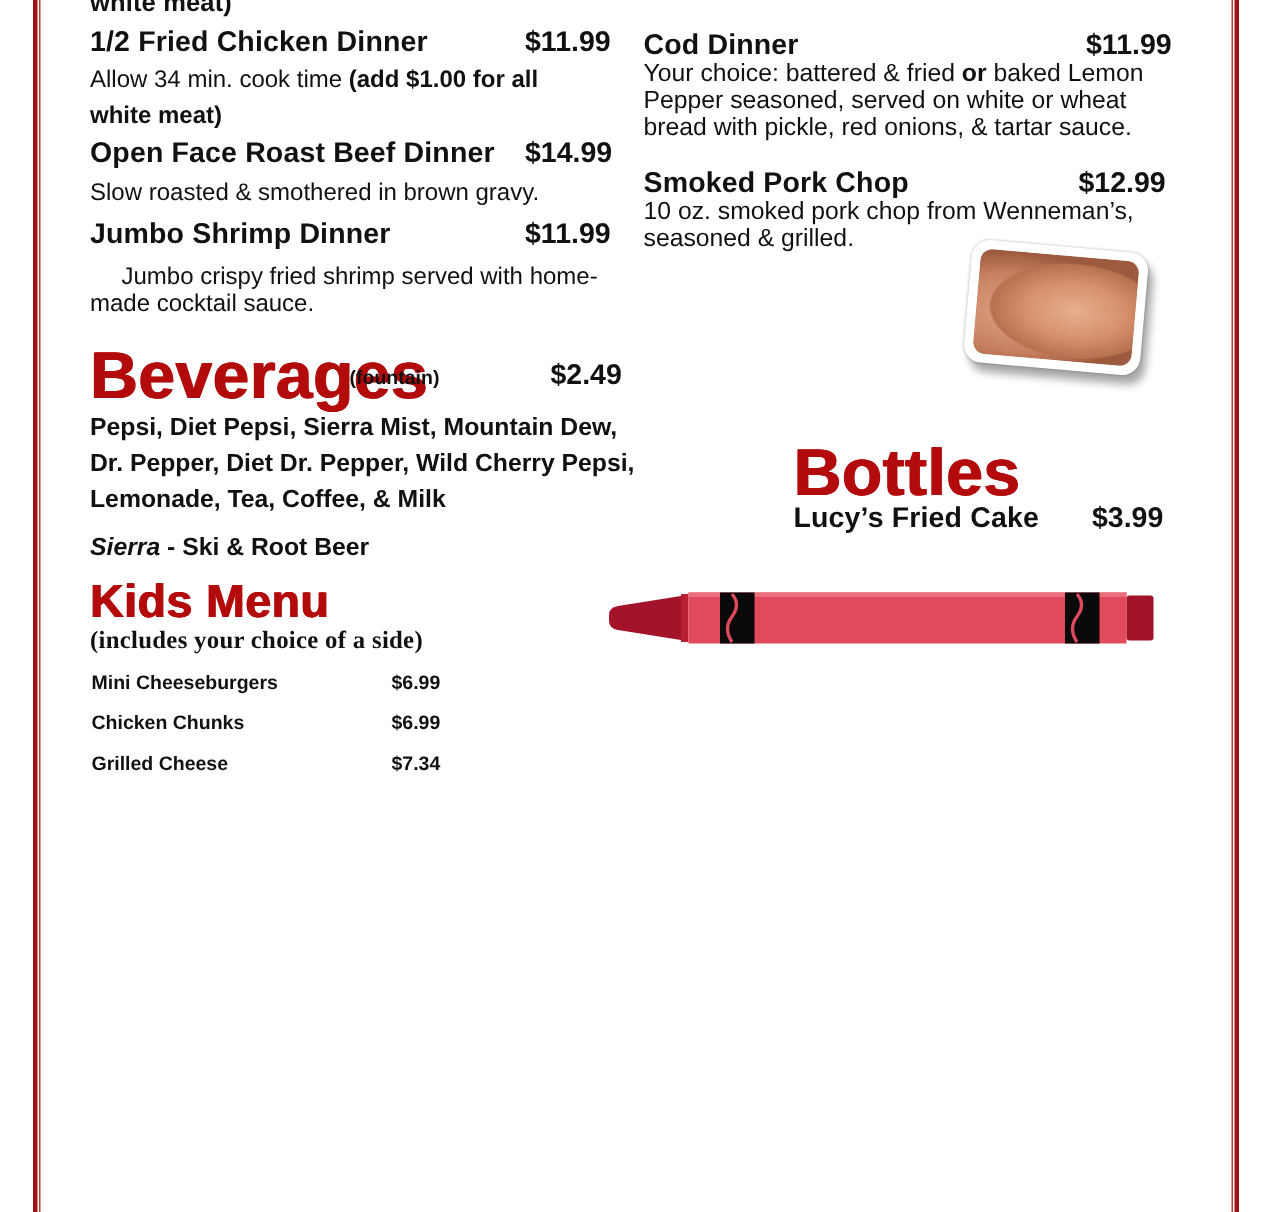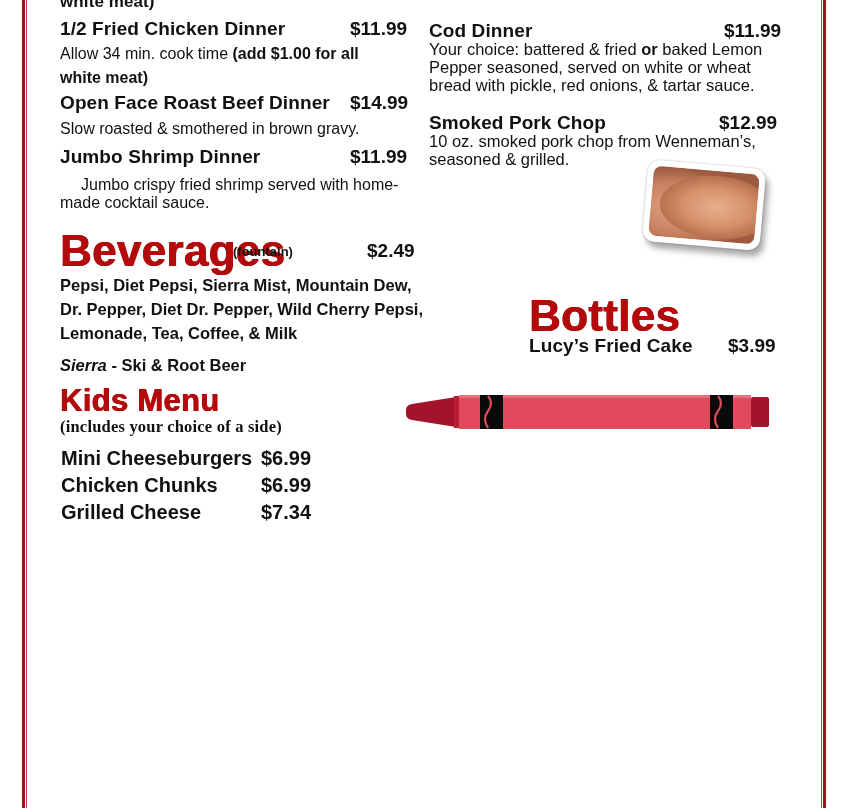--- a/index.html
+++ b/index.html
@@ -19,21 +19,21 @@
   .desc b { font-weight:bold; }
   .desc-tight { font-size:16.5px; line-height:17px; }
   .section-title {
     font-family:Liberation Sans, sans-serif; font-weight:bold; color:#b30b0b;
     font-size:44px; letter-spacing:0.3px;
     text-shadow:0.6px 0 0 #b30b0b, -0.3px 0 0 #b30b0b;
   }
   .sub-note { font-weight:bold; font-size:13px; }
   .bev-list { font-weight:bold; font-size:16.5px; line-height:24px; }
   .kids-note { font-family:"Liberation Serif", serif; font-weight:bold; font-size:16.5px; letter-spacing:0.2px; }
-  .kid-row { font-weight:bold; font-size:20px; }
+  .kid-row { font-weight:bold; font-size:13px; }
 
   .photo {
     position:absolute; left:645px; top:164px; width:118px; height:82px;
     transform:rotate(5deg); background:#fff; border-radius:12px;
     box-shadow:4px 6px 6px rgba(0,0,0,0.35), 0 0 2px rgba(0,0,0,0.3);
     padding:6px; box-sizing:border-box;
   }
   .photo-inner {
     width:100%; height:100%; border-radius:8px;
     background:

